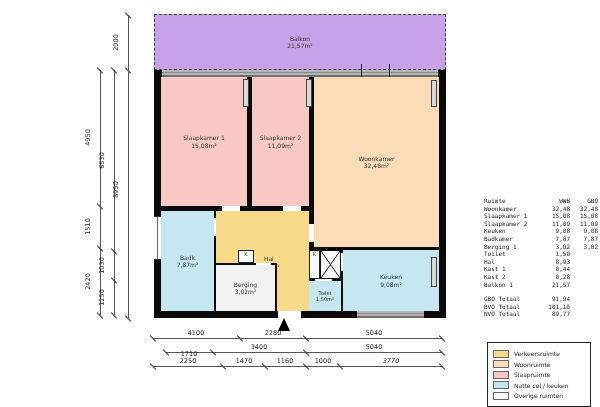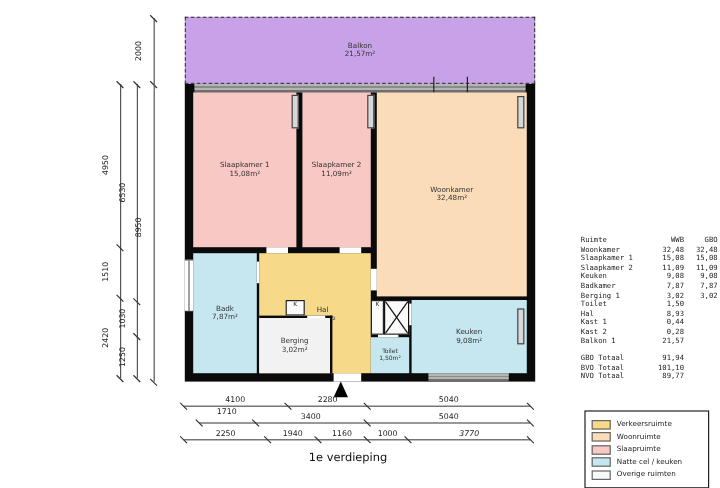--- a/index.html
+++ b/index.html
@@ -180,38 +180,37 @@
   <div class="tick" style="left:438px;top:338px;"></div>
   <div class="dim-label h" style="left:196px;top:330px;">4100</div>
   <div class="dim-label h" style="left:273px;top:330px;text-align:center;">2280</div>
   <div class="dim-label h" style="left:374px;top:330px;">5040</div>
 
   <div class="dimh" style="left:166px;top:352px;width:276px;"></div>
   <div class="tick" style="left:162px;top:352px;"></div>
   <div class="tick" style="left:209px;top:352px;"></div>
   <div class="tick" style="left:302px;top:352px;"></div>
   <div class="tick" style="left:438px;top:352px;"></div>
-  <div class="dim-label h" style="left:189px;top:340px;text-align:center;">1710</div>
+  <div class="dim-label h" style="left:189px;top:351px;text-align:center;">1710</div>
   <div class="dim-label h" style="left:259px;top:344px;text-align:center;">3400</div>
   <div class="dim-label h" style="left:374px;top:344px;">5040</div>
 
   <div class="dimh" style="left:153px;top:366px;width:289px;"></div>
   <div class="tick" style="left:149px;top:366px;"></div>
   <div class="tick" style="left:219px;top:366px;"></div>
   <div class="tick" style="left:261px;top:366px;"></div>
   <div class="tick" style="left:302px;top:366px;"></div>
   <div class="tick" style="left:336px;top:366px;"></div>
   <div class="tick" style="left:438px;top:366px;"></div>
   <div class="dim-label h" style="left:188px;top:358px;">2250</div>
-  <div class="dim-label h" style="left:244px;top:358px;">1940</div>
+  <div class="dim-label h" style="left:244px;top:358px;">1470</div>
   <div class="dim-label h" style="left:285px;top:358px;">1160</div>
   <div class="dim-label h" style="left:323px;top:358px;">1000</div>
   <div class="dim-label h" style="left:391px;top:358px;font-style:italic;">3770</div>
 
-  <div id="plan-title">1e verdieping</div>
 
   <div id="area-table">
       <div class="trow">
         <div class="c1">Ruimte</div>
         <div class="c2">WWB</div>
         <div class="c3">GBO</div>
       </div>
       <div class="trow">
         <div class="c1">Woonkamer</div>
         <div class="c2">32,48</div>

